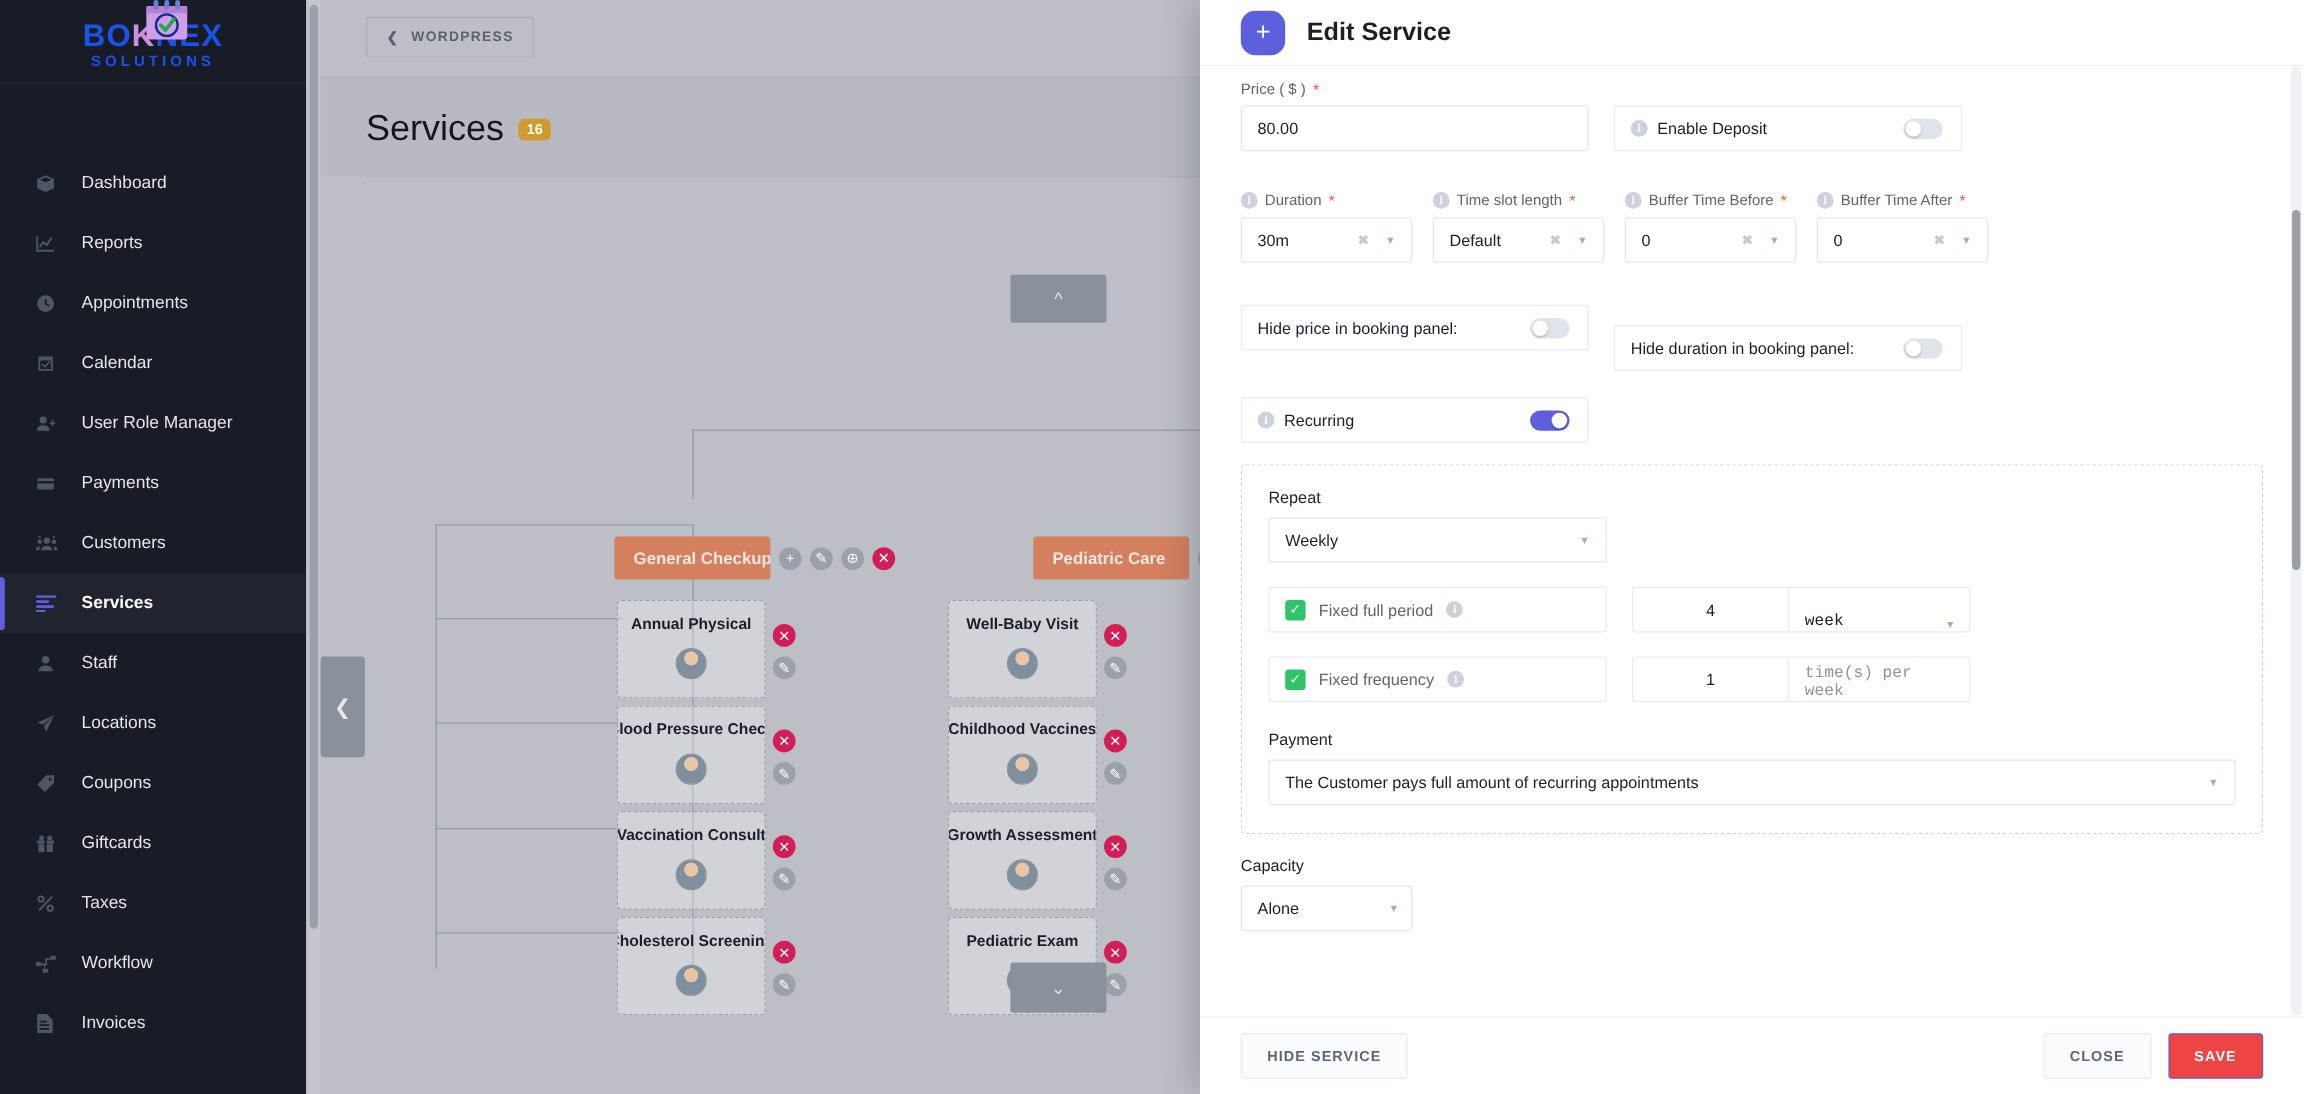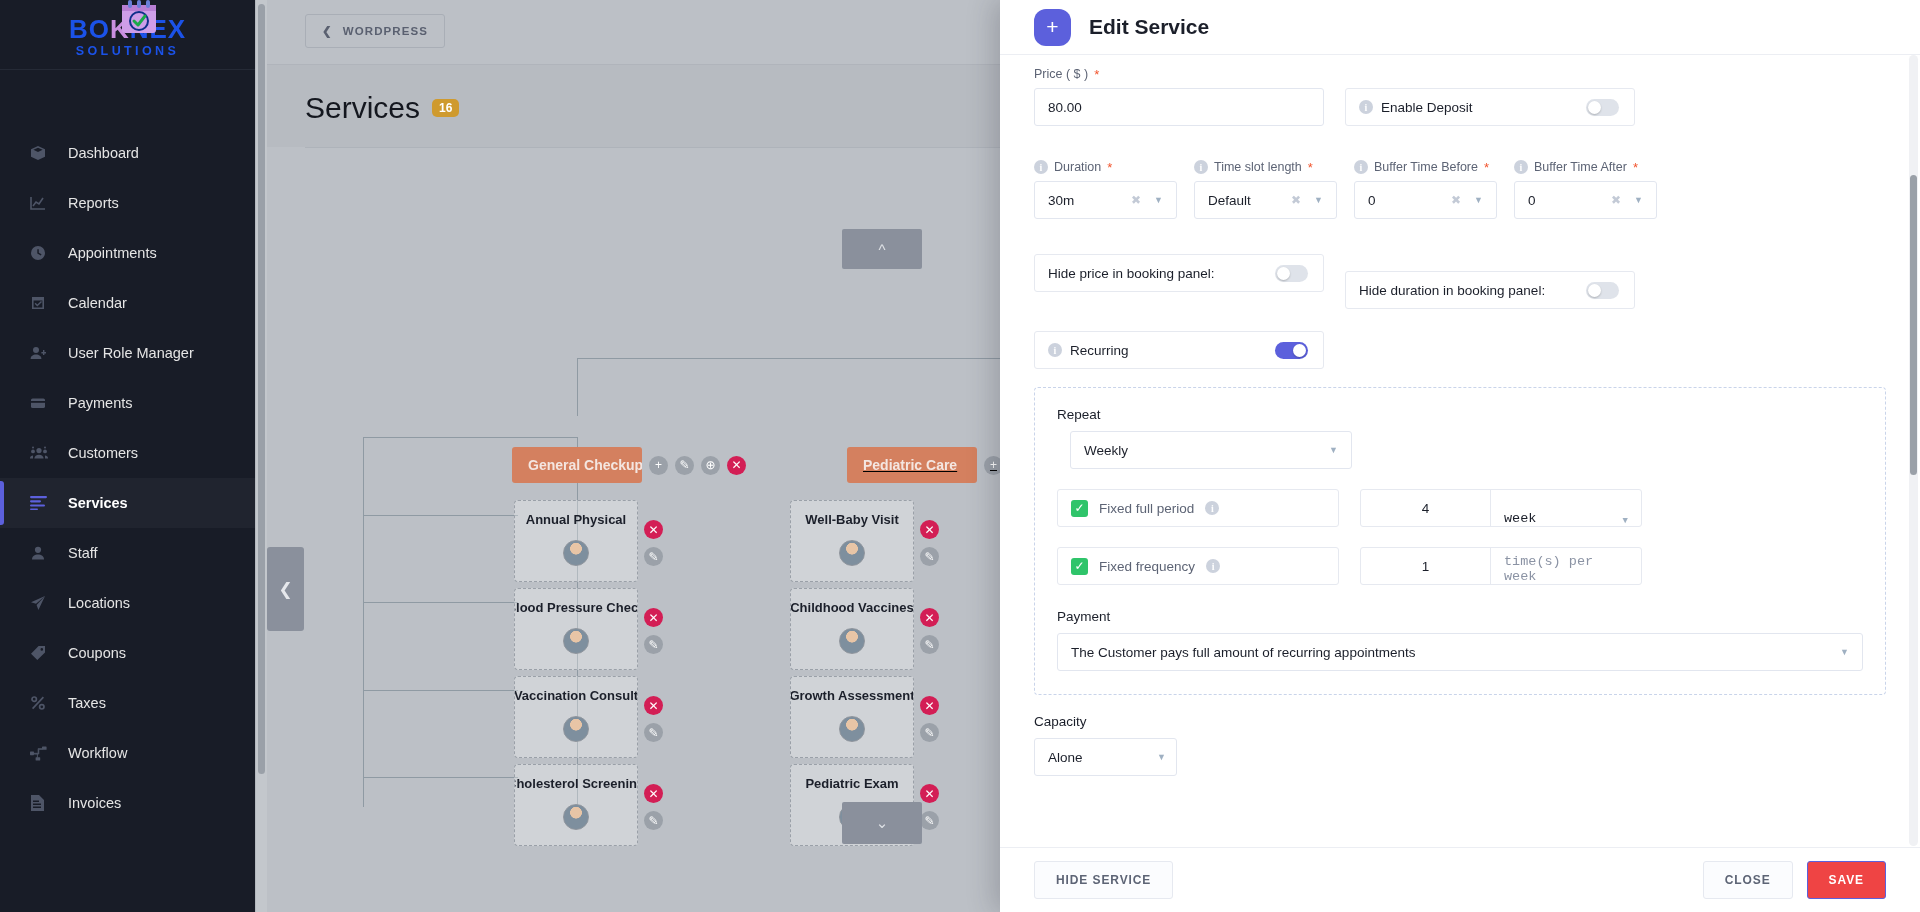--- a/index.html
+++ b/index.html
@@ -214,21 +214,21 @@
   .row-2 { display: flex; gap: 21px; margin-top: 34px; }
   .row-2 > div { width: 290px; }
   .row-3 { display: flex; gap: 21px; margin-top: 24px; }
   .row-3 > div:first-child { width: 290px; }
 
   .recur-panel {
     border: 1px dashed #c9d4ea; border-radius: 4px;
     margin-top: 18px; padding: 19px 22px 23px 22px;
   }
   .sec-label { font-size: 13.5px; color: #1b1f2a; margin-bottom: 9px; }
-  .repeat-sel { width: 282px; margin-left: 13px; }
+  .repeat-sel { width: 282px; }
   .chk-row {
     display: flex; gap: 21px; align-items: center; margin-top: 20px;
   }
   .chk-box-outer {
     width: 282px; border: 1px solid #e6e9f0; border-radius: 3px;
     height: 38px; display: flex; align-items: center; padding: 0 13px; gap: 11px;
   }
   .chk {
     width: 17px; height: 17px; border-radius: 3px; background: #2fc46a;
     color: #fff; font-size: 12px; display: inline-flex;
@@ -405,20 +405,32 @@
         <div class="nav-item">
           <span class="nav-ico">
             <svg width="16" height="16" viewBox="0 0 16 16" fill="currentColor">
               <path d="M8.6 1H15v6.4L7.3 15 1 8.7 8.6 1zm3.2 2.1a1.3 1.3 0 100 2.6 1.3 1.3 0 000-2.6z"></path>
             </svg>
           </span>
           <span>Coupons</span>
         </div>
         <div class="nav-item">
           <span class="nav-ico">
+            <svg width="16" height="16" viewBox="0 0 16 16" fill="currentColor">
+              <rect x="1" y="5.4" width="14" height="2.8"></rect>
+              <rect x="2" y="8.6" width="12" height="6.4"></rect>
+              <rect x="7" y="5.4" width="2" height="9.6" fill="#181c27"></rect>
+              <circle cx="4.6" cy="3.4" r="2.1"></circle>
+              <circle cx="11.4" cy="3.4" r="2.1"></circle>
+            </svg>
+          </span>
+          <span>Giftcards</span>
+        </div>
+        <div class="nav-item">
+          <span class="nav-ico">
             <svg width="16" height="16" viewBox="0 0 16 16" fill="none" stroke="currentColor" stroke-width="1.7">
               <circle cx="4.2" cy="4.2" r="2.2"></circle>
               <circle cx="11.8" cy="11.8" r="2.2"></circle>
               <path d="M13.4 2.2 2.6 13.6"></path>
             </svg>
           </span>
           <span>Taxes</span>
         </div>
         <div class="nav-item">
           <span class="nav-ico">
@@ -480,21 +492,21 @@
       <div class="tree-line" style="left:96px; top:630px; width:155px; height:1px;"></div>
 
       <div id="cat-nodes">
           <div class="cat-node" style="left: 245px; top: 300px;">
             <div class="cat-pill" style="background: rgb(212, 128, 95);">General Checkup</div>
             <span class="rnd-btn grey">+</span>
             <span class="rnd-btn grey">✎</span>
             <span class="rnd-btn grey">⊕</span>
             <span class="rnd-btn red">✕</span>
           </div>
-          <div class="cat-node" style="left: 580px; top: 300px; text-decoration: underline;">
+          <div class="cat-node" style="left: 594px; top: 300px;">
             <div class="cat-pill" style="background: rgb(212, 128, 95);">Pediatric Care</div>
             <span class="rnd-btn grey">+</span>
             <span class="rnd-btn grey">✎</span>
             <span class="rnd-btn grey">⊕</span>
             <span class="rnd-btn red">✕</span>
           </div>
         </div>
       <div id="svc-cards">
           <div class="svc-card" style="left: 247px; top: 353px;">
             <div class="svc-name">Annual Physical</div>

